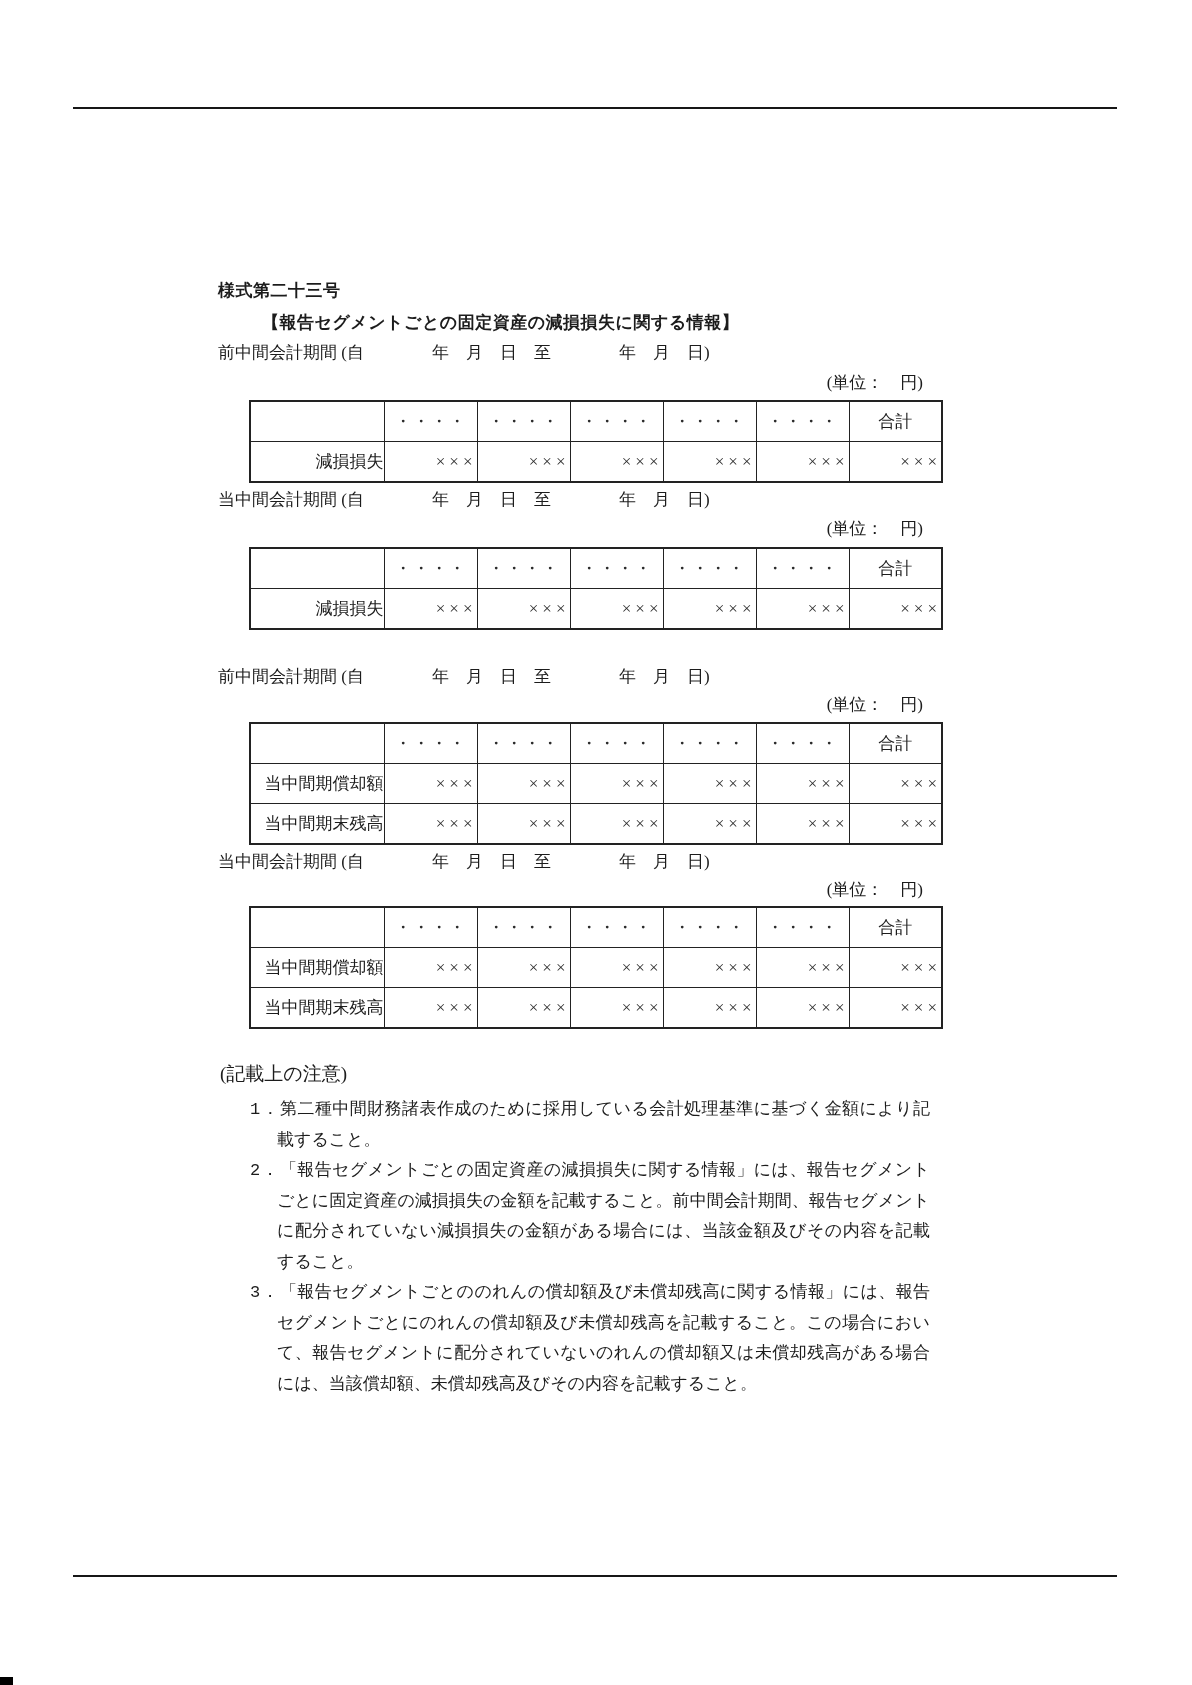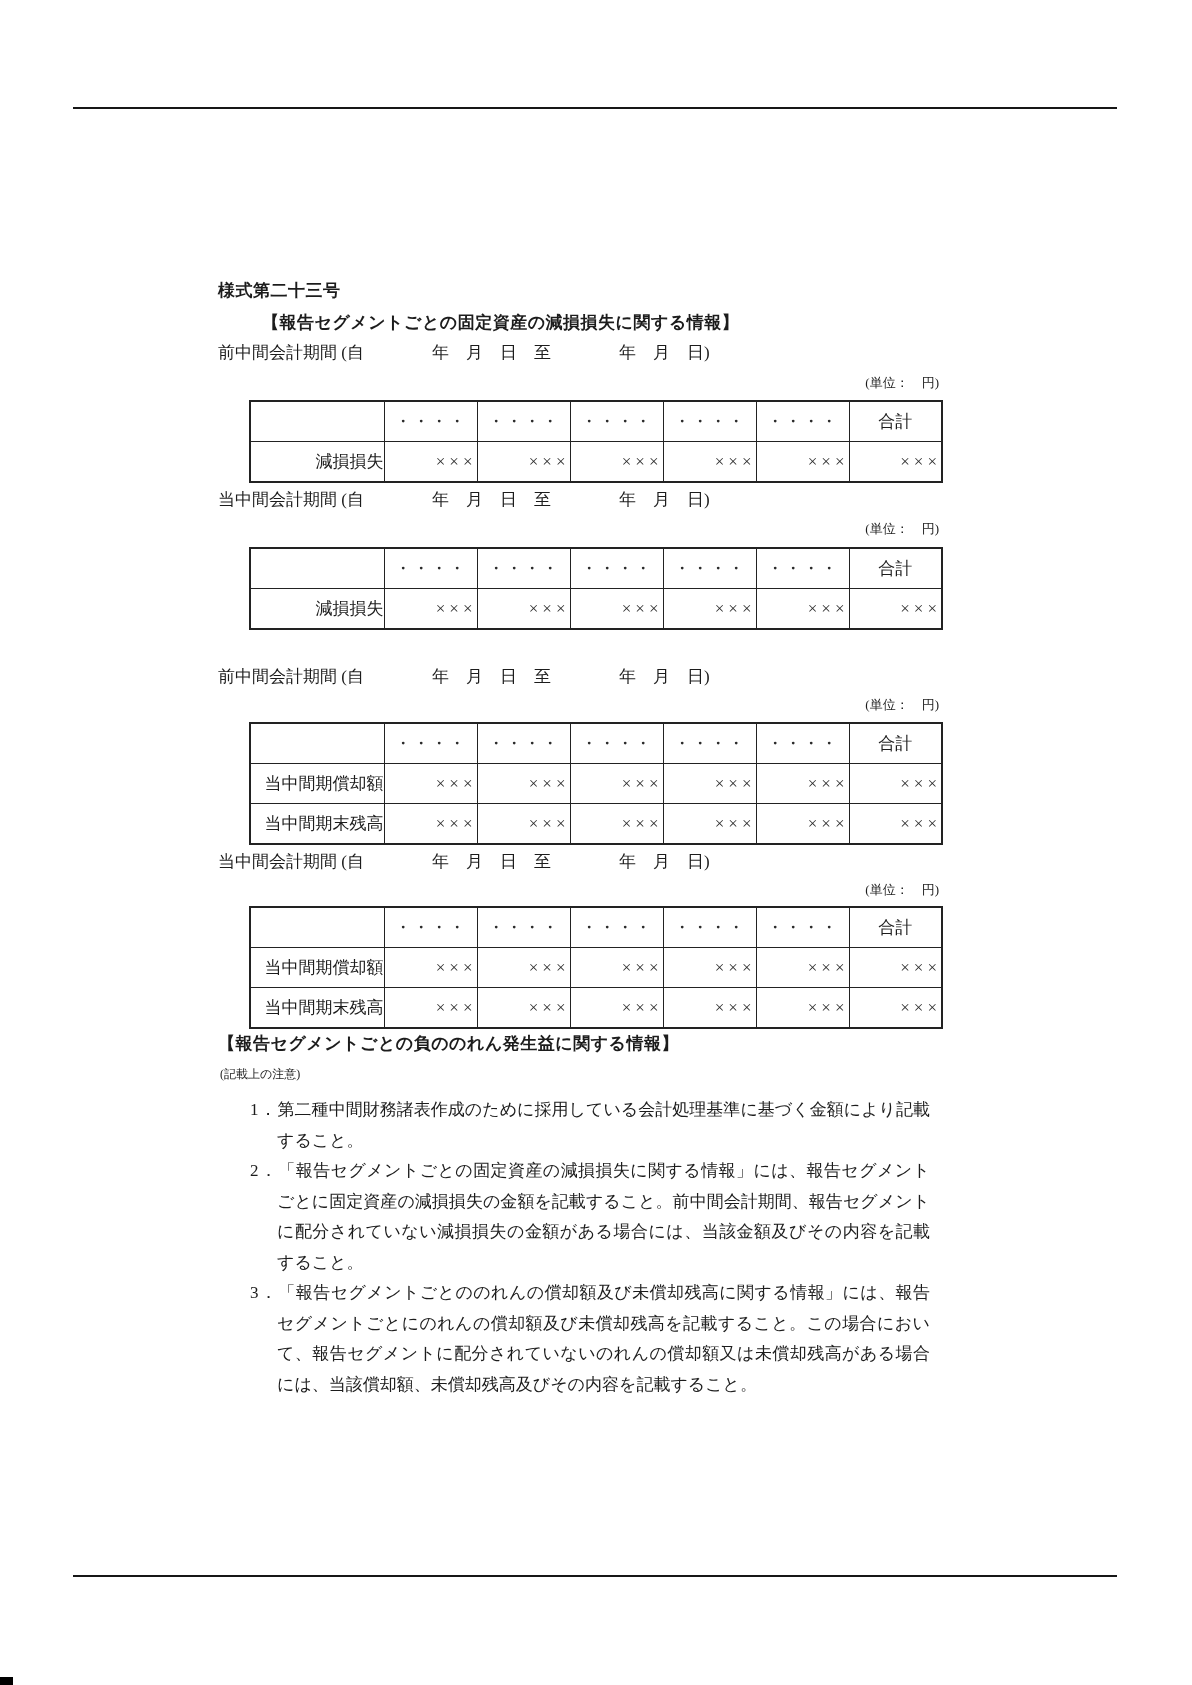--- a/index.html
+++ b/index.html
@@ -18,52 +18,53 @@
     position:absolute;left:218px;
     font-size:17px;line-height:22px;
     white-space:pre;
   }
   .heading{
     font-family:"Liberation Sans","DejaVu Sans",sans-serif;
     font-weight:bold;
     letter-spacing:0.5px;
   }
   .unit{
-    position:absolute;left:234px;width:724px;
+    position:absolute;left:218px;width:724px;
     box-sizing:border-box;padding-right:19px;
-    text-align:right;font-size:13px;line-height:22px;
+    text-align:right;font-size:17px;line-height:22px;
     white-space:pre;
   }
   table.seg-table{
     position:absolute;left:249px;width:693px;
     border-collapse:collapse;table-layout:fixed;
     font-size:17px;
     border:2px solid #222222;
   }
   table.seg-table td{
     border:1px solid #222222;
     height:39px;
     padding:0;
     vertical-align:middle;
     overflow:hidden;
   }
   td.dots{text-align:center;letter-spacing:1px;color:#2a2a2a;}
   td.total{text-align:center;}
   td.lbl{text-align:right;padding-left:8px;}
   td.val{text-align:right;padding-right:8px;letter-spacing:4px;color:#2f2f2f;}
-  .notes-label{position:absolute;left:220px;font-size:12px;line-height:22px;white-space:pre;}
+  .notes-label{position:absolute;left:220px;font-size:19px;line-height:22px;white-space:pre;}
   .notes{
     position:absolute;left:250px;top:1095px;width:680px;
     font-size:17px;line-height:30.5px;
   }
   .note{
     text-align:justify;
     text-indent:-27px;
     padding-left:27px;
     margin:0;
+    font-family:Liberation Mono, monospace;
   }
   .note-num{letter-spacing:1px;}
   .corner-mark{position:absolute;left:0;top:1677px;width:13px;height:8px;background:#000000;}
 </style>
 </head>
 <body>
 
 <div class="page">
 
   <div class="rule rule-top"></div>
@@ -224,21 +225,20 @@
         <td class="val">×××</td>
         <td class="val">×××</td>
         <td class="val">×××</td>
         <td class="val">×××</td>
         <td class="val">×××</td>
         <td class="val">×××</td>
       </tr>
     </tbody>
   </table>
 
-  <div class="tblock heading" style="top:1033px;">【報告セグメントごとの負ののれん発生益に関する情報】</div>
 
   <div class="notes-label" style="top:1063px;">(記載上の注意)</div>
 
   <div class="notes">
     <p class="note"><span class="note-num">1．</span><span>第二種中間財務諸表作成のために採用している会計処理基準に基づく金額により記載すること。</span></p>
     <p class="note"><span class="note-num">2．</span><span>「報告セグメントごとの固定資産の減損損失に関する情報」には、報告セグメントごとに固定資産の減損損失の金額を記載すること。前中間会計期間、報告セグメントに配分されていない減損損失の金額がある場合には、当該金額及びその内容を記載すること。</span></p>
     <p class="note"><span class="note-num">3．</span><span>「報告セグメントごとののれんの償却額及び未償却残高に関する情報」には、報告セグメントごとにのれんの償却額及び未償却残高を記載すること。この場合において、報告セグメントに配分されていないのれんの償却額又は未償却残高がある場合には、当該償却額、未償却残高及びその内容を記載すること。</span></p>
   </div>
 
   <div class="rule rule-bottom"></div>

